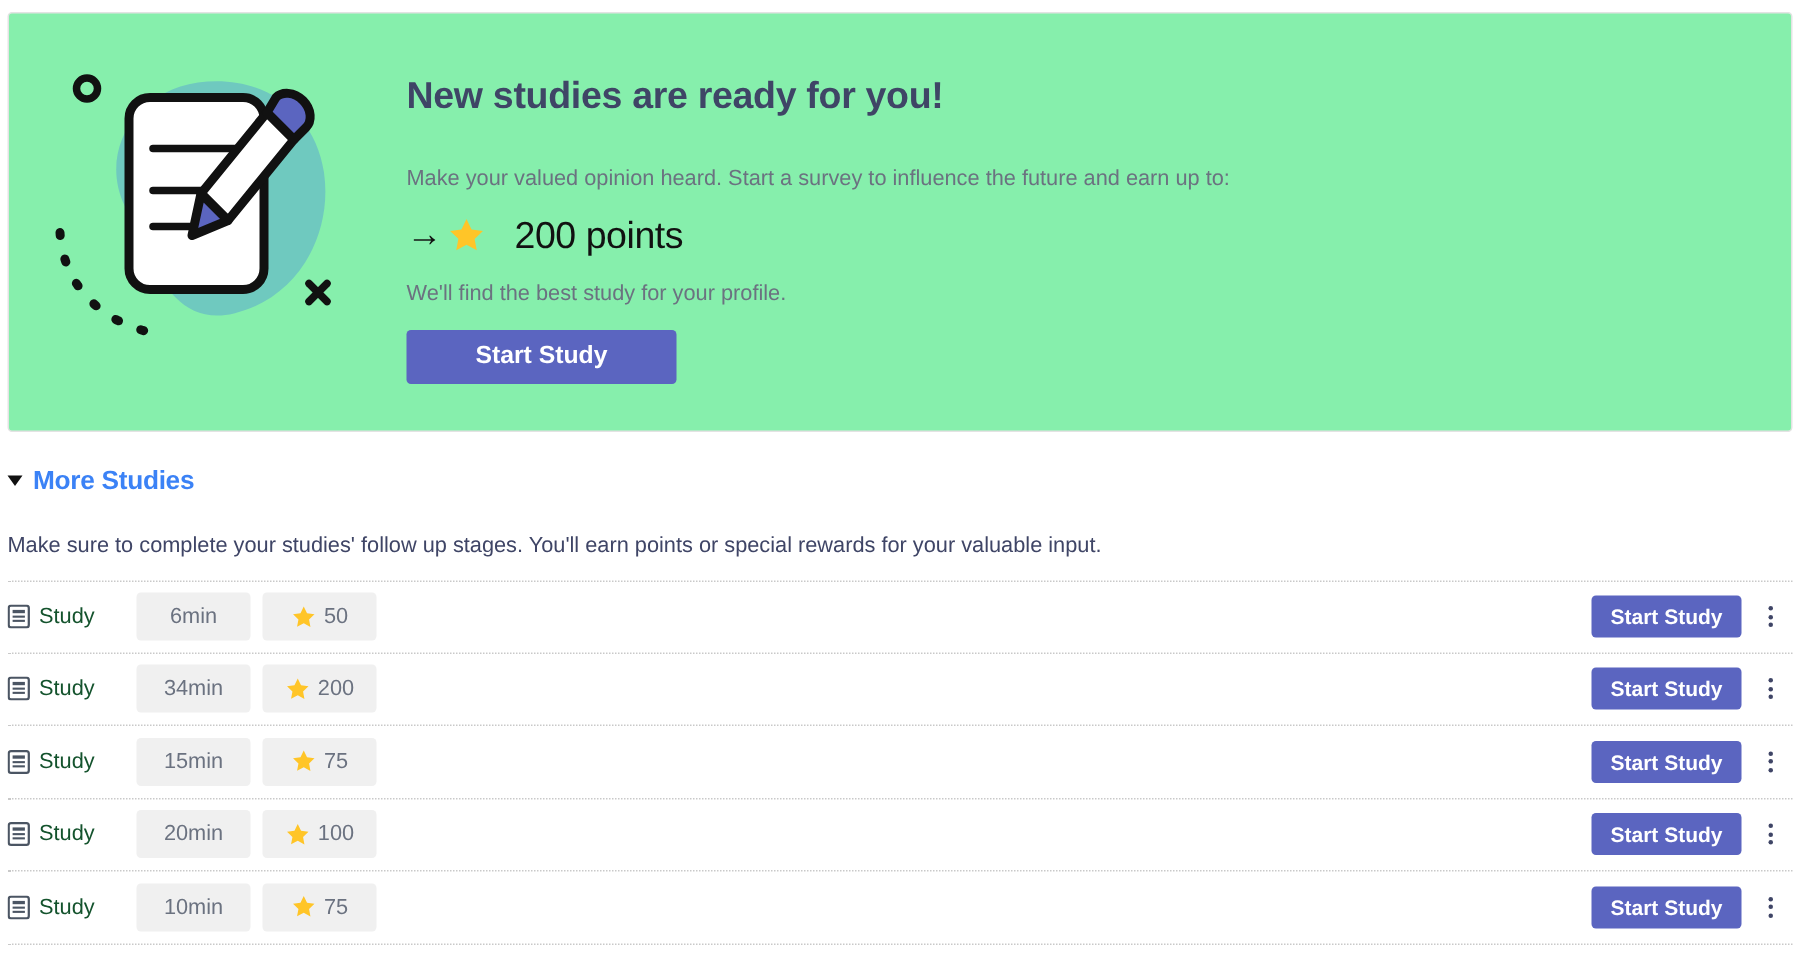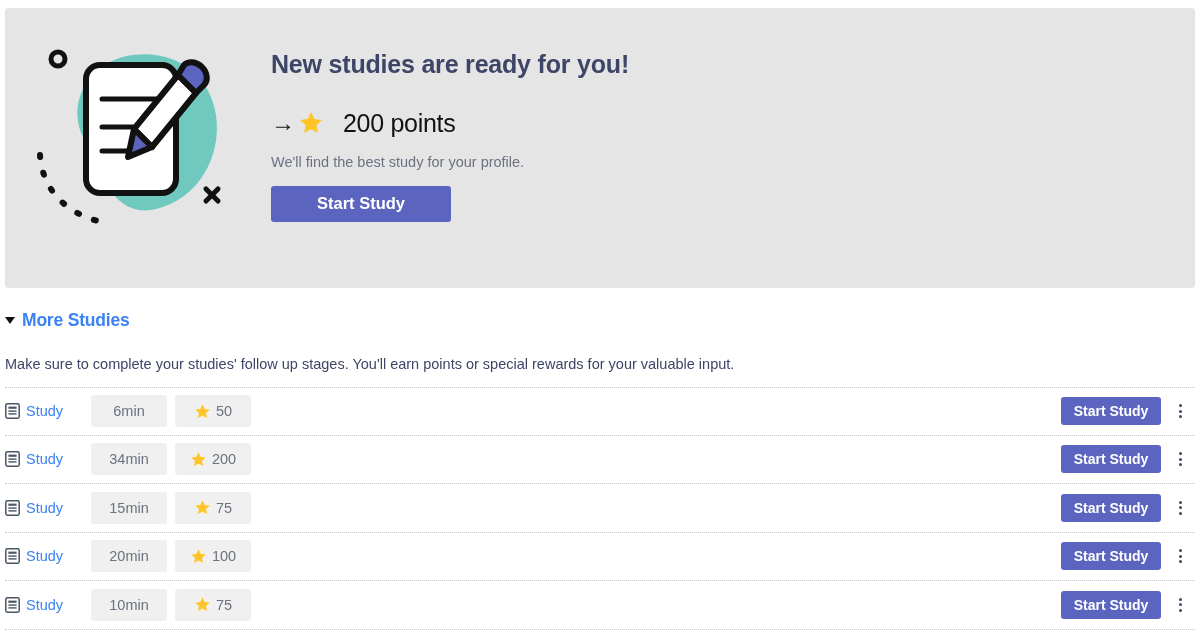--- a/index.html
+++ b/index.html
@@ -9,21 +9,21 @@
     background: #ffffff;
     font-family: "Liberation Sans", sans-serif;
     overflow: hidden;
   }
 
   
   .hero-card {
     position: absolute;
     left: 5px; top: 8px;
     width: 1190px; height: 280px;
-    background: #e5e5e5;
+    background: #86efac;
     border: 1px solid #e3e3e3;
     border-radius: 3px;
   }
   .hero-inner {
     display: flex;
     align-items: flex-start;
     height: 100%;
   }
   .hero-illustration {
     width: 265px;
@@ -141,21 +141,21 @@
   .study-label {
     display: flex;
     align-items: center;
     gap: 6px;
     width: 78px;
     flex: 0 0 78px;
   }
   .doc-icon { flex: 0 0 auto; display: block; }
   .study-name {
     font-size: 14.5px;
-    color: #3b82f6;
+    color: #14532d;
   }
   .badge {
     background: #f0f0f0;
     border-radius: 3px;
     height: 26px;
     display: inline-flex;
     align-items: center;
     justify-content: center;
     gap: 5px;
     font-size: 14.5px;
@@ -220,20 +220,21 @@
         <g>
           <path d="M150 38 L168 56 L124 110 L106 92 Z" fill="#ffffff" stroke="#111111" stroke-width="6" stroke-linejoin="round"></path>
           <path d="M150 38 L168 56 L176 48 C180 44 180 36 174 30 C168 24 160 24 156 28 Z" fill="#5b65c0" stroke="#111111" stroke-width="6" stroke-linejoin="round"></path>
           <path d="M106 92 L124 110 L100 120 Z" fill="#5b65c0" stroke="#111111" stroke-width="6" stroke-linejoin="round"></path>
         </g>
       </svg>
     </div>
 
     <div class="hero-content">
       <h1 class="hero-title">New studies are ready for you!</h1>
+      <p class="hero-sub">Make your valued opinion heard. Start a survey to influence the future and earn up to:</p>
 
       <div class="points-row">
         <span class="arrow-glyph">→</span>
         <svg class="star-svg" width="26" height="26" viewBox="0 0 24 24">
           <path d="M12 1.8l3.1 6.5 7 .9-5.1 4.9 1.3 7-6.3-3.4L5.7 21l1.3-7L1.9 9.2l7-.9z" fill="#ffc528"></path>
         </svg>
         <span class="points-text">200 points</span>
       </div>
 
       <p class="hero-note">We'll find the best study for your profile.</p>

